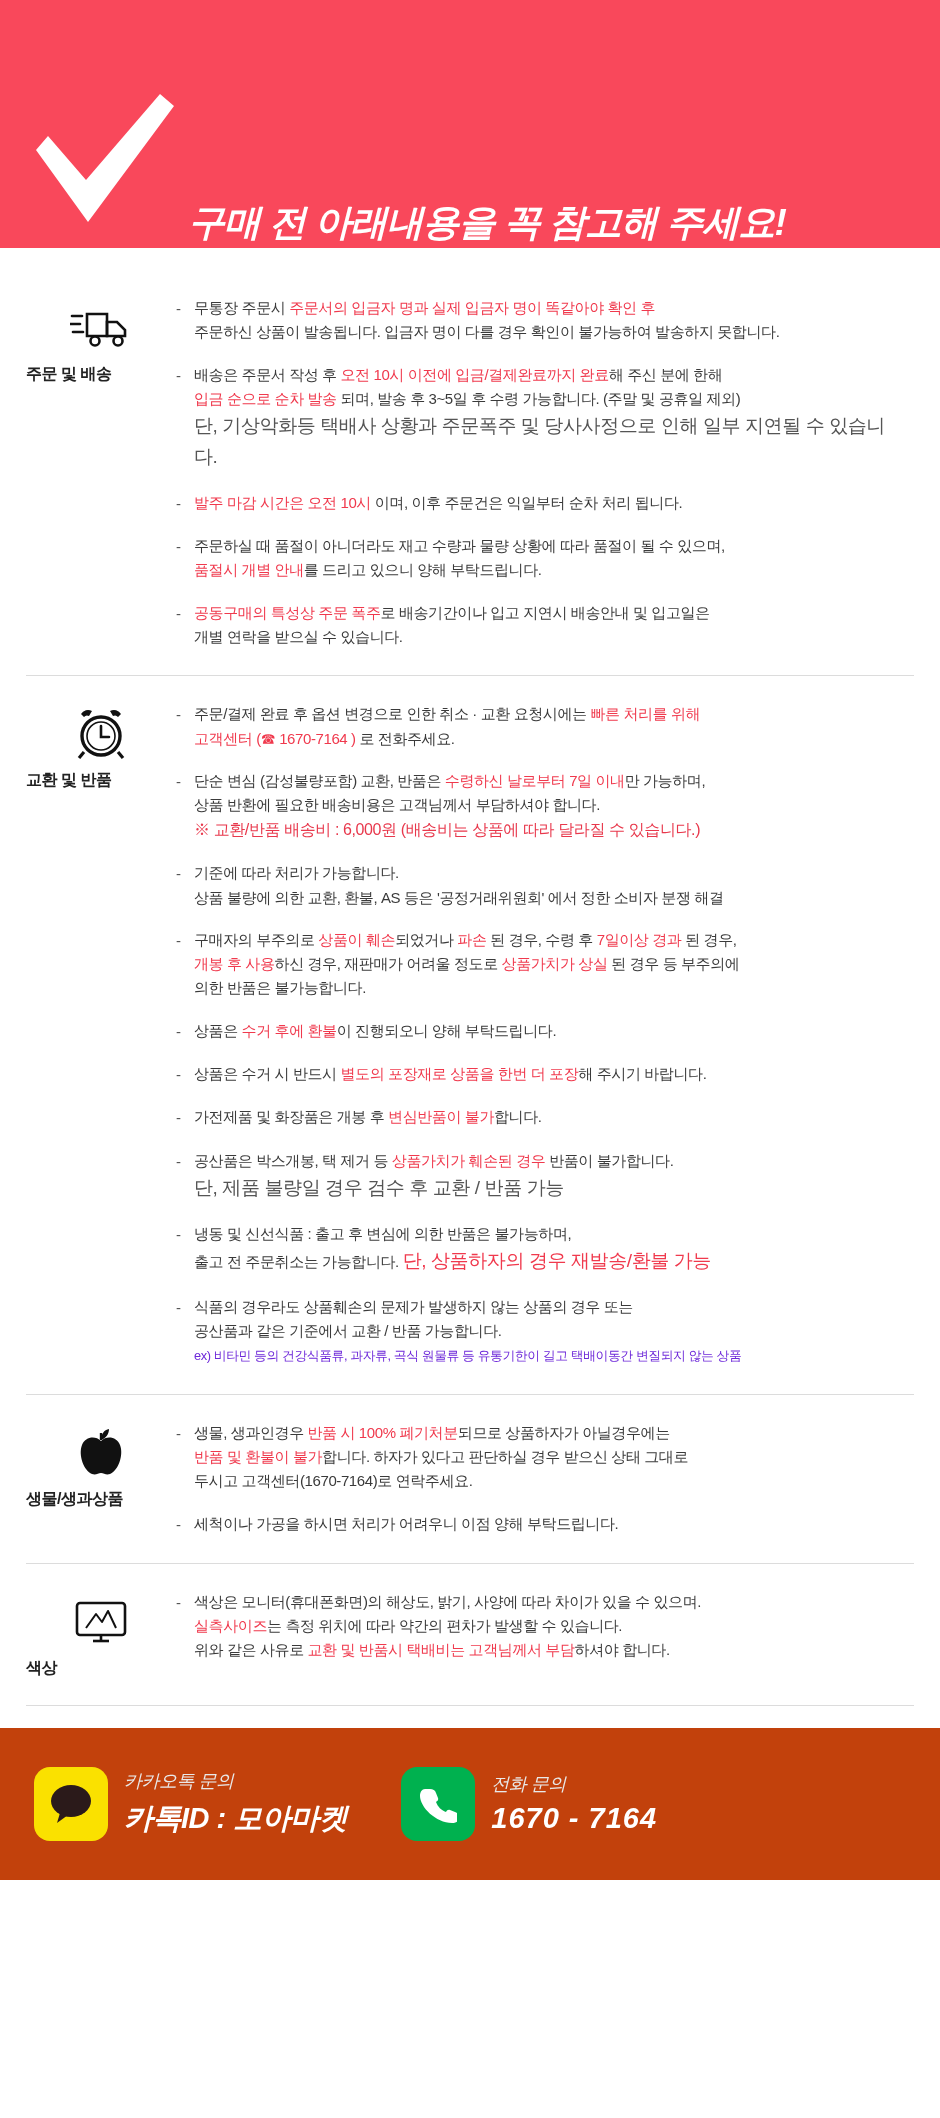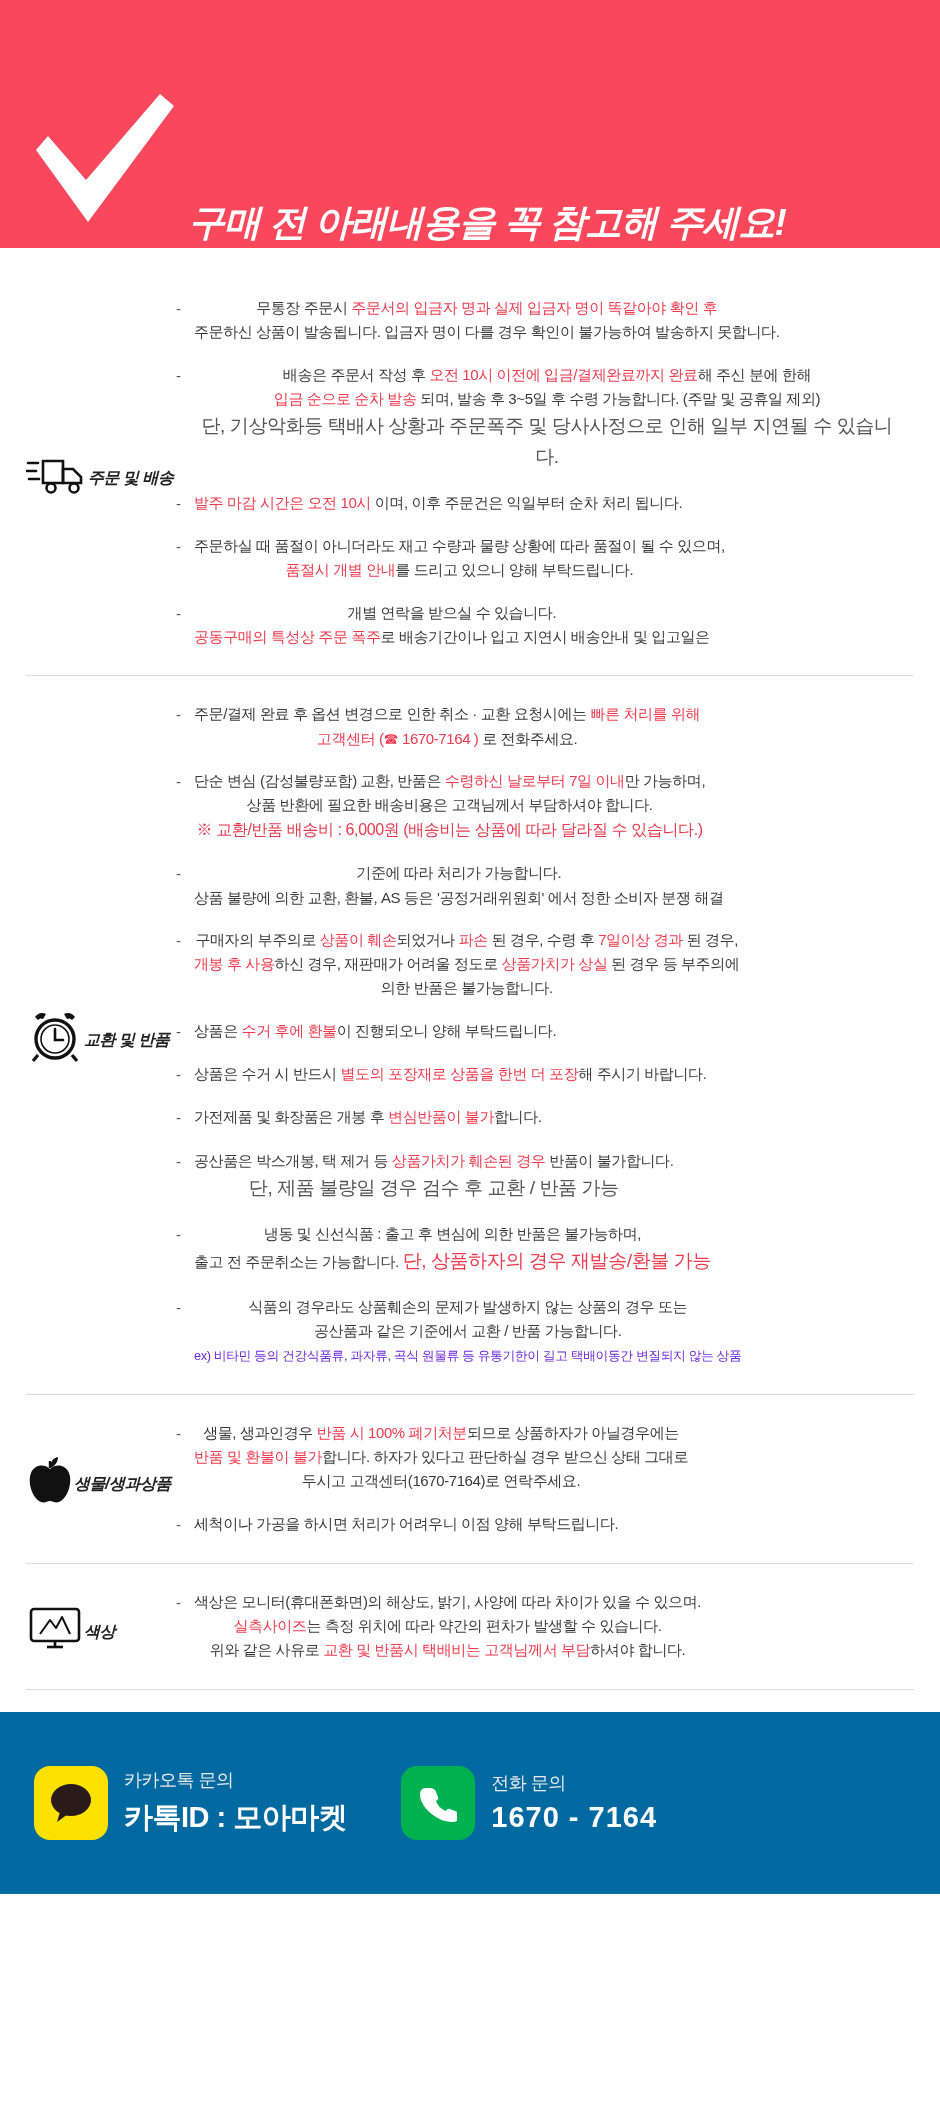--- a/index.html
+++ b/index.html
@@ -43,24 +43,22 @@
   }
   .section {
     display: flex;
     border-bottom: 1px solid #dcdcdc;
     padding: 26px 0 26px 0;
   }
   .section:last-of-type { border-bottom: 1px solid #dcdcdc; }
   .section-icon {
     flex: 0 0 150px;
     display: flex;
-    flex-direction: row;
-    align-items: center;
+    flex-direction: column;
     padding-top: 4px;
-    font-style: italic;
   }
   .section-icon .glyph { height: 56px; display:flex; align-items:center; justify-content:center; }
   .section-icon .label {
     margin-top: 8px;
     font-size: 16px;
     font-weight: bold;
     color: #222;
     letter-spacing: -0.5px;
     white-space: nowrap;
   }
@@ -77,35 +75,35 @@
   .dash {
     flex: 0 0 18px;
     font-size: 15px;
     color: #555;
     padding-top: 1px;
   }
   .item-text {
     font-size: 15px;
     color: #3a3a3a;
     letter-spacing: -0.4px;
-    text-align: center;
   }
   .item-text .r { color: #f0394d; }
   .item-text .small { font-size: 19px; color: #555; }
   .item-text .note { font-size: 16px; color:#e8384c; }
   .item-text .tiny { font-size: 12.8px; color: #6d28d9; }
 
   
   .footer {
     margin-top: 22px;
-    background: #0369a1;
-    height: 182px;
+    background: #c2410c;
+    height: 152px;
     display: flex;
     align-items: center;
     padding: 0 34px;
+    font-style: italic;
   }
   .foot-block { display:flex; align-items:center; }
   .foot-block.kakao { flex: 0 0 auto; margin-right: 54px; }
   .foot-icon-kakao {
     width: 74px; height: 74px; border-radius: 16px;
     background: #fae100; margin-right: 16px;
     display:flex; align-items:center; justify-content:center;
   }
   .foot-icon-tel {
     width: 74px; height: 74px; border-radius: 16px;
@@ -174,22 +172,22 @@
         <div class="item">
             <div class="dash">-</div>
             <div class="item-text">
               <div><span>주문하실 때 품절이 아니더라도 재고 수량과 물량 상황에 따라 품절이 될 수 있으며,</span></div>
               <div><span class="r">품절시 개별 안내</span><span>를 드리고 있으니 양해 부탁드립니다.</span></div>
             </div>
           </div>
         <div class="item">
             <div class="dash">-</div>
             <div class="item-text">
+              <div><span class="r">공동구매의 특성상 주문 폭주</span><span>로 배송기간이나 입고 지연시 배송안내 및 입고일은</span></div>
               <div><span>개별 연락을 받으실 수 있습니다.</span></div>
-              <div><span class="r">공동구매의 특성상 주문 폭주</span><span>로 배송기간이나 입고 지연시 배송안내 및 입고일은</span></div>
             </div>
           </div>
       </div>
     </div>
 
     <div class="section">
       <div class="section-icon">
         <div class="glyph">
           <svg width="58" height="52" viewBox="0 0 58 52">
             <g fill="#111">

